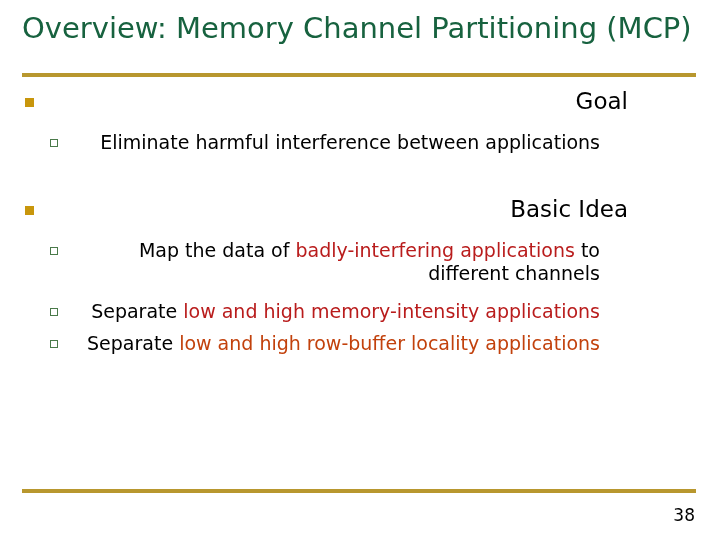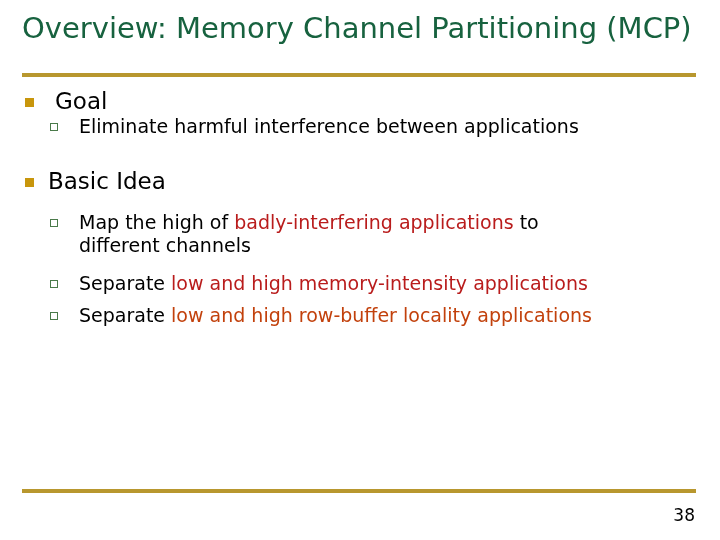--- a/index.html
+++ b/index.html
@@ -50,20 +50,21 @@
     z-index: 2;
   }
 
   
   .content {
     position: absolute;
     left: 0;
     top: 88px;
     width: 628px;
     z-index: 3;
+    text-align: right;
   }
 
   .block { position: relative; }
 
   
   .l1 {
     position: relative;
     padding-left: 55px;
     font-size: 23px;
     line-height: 1.16;
@@ -93,22 +94,22 @@
     position: absolute;
     left: 50px;
     top: 8px;
     width: 8px;
     height: 8px;
     border: 1.5px solid #4a7a4a;
     background: transparent;
     box-sizing: border-box;
   }
 
-  .sp-goal-sub   { }
-  .sp-basic      { margin-top: 30px; padding-left: 48px; }
+  .sp-goal-sub   { margin-top: 16px; }
+  .sp-basic      { margin-top: 42px; padding-left: 48px; }
   .sp-basic-sub  { margin-top: 16px; }
   .sp-key        { margin-top: 42px; }
   .sp-key-sub1   { margin-top: 15px; }
   .sp-key-sub2   { margin-top: 9px; }
 
   .hl-red  { color: #b91c1c; }
   .hl-blue { color: #c2410c; }
 
   
   .page-number {
@@ -139,21 +140,21 @@
       <span>Eliminate harmful interference between applications</span>
     </div>
   </div>
 
   <div class="block">
     <div class="l1 sp-basic">
       <span class="bullet-sq"></span>
       <span>Basic Idea</span>
     </div>
     <div class="l2 sp-basic-sub">
-      <span class="bullet-hollow"></span><span>Map the high of </span><span class="hl-red">badly-interfering applications</span><span> to different channels</span>
+      <span class="bullet-hollow"></span><span>Map the data of </span><span class="hl-red">badly-interfering applications</span><span> to different channels</span>
     </div>
   </div>
 
   <div class="block">
     <div class="l2 sp-key-sub1">
       <span class="bullet-hollow"></span><span>Separate </span><span class="hl-red">low and high memory-intensity applications</span>
     </div>
     <div class="l2 sp-key-sub2">
       <span class="bullet-hollow"></span><span>Separate </span><span class="hl-blue">low and high row-buffer locality applications</span>
     </div>

